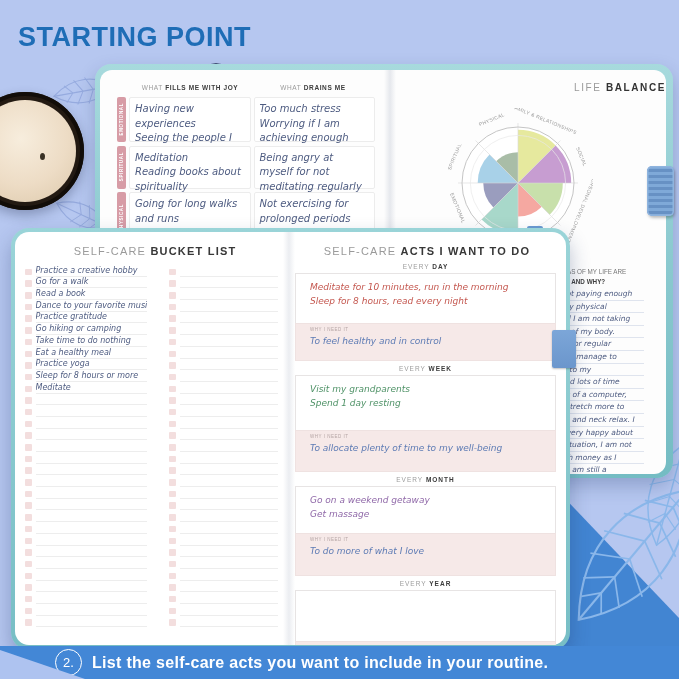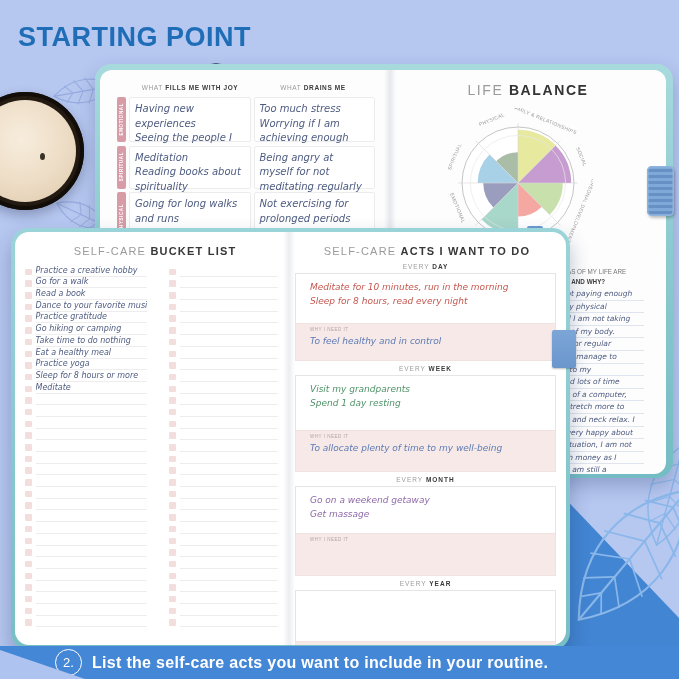--- a/index.html
+++ b/index.html
@@ -48,22 +48,22 @@
   .jh1 { left:30px; width:120px; } .jh2 { left:153px; width:120px; }
   #joyRows { position:absolute; left:17px; top:27px; width:258px; display:flex; flex-direction:column; gap:3.5px; }
   .joy-row { display:flex; gap:3px; }
   .joy-tab { width:9px; border-radius:2px; background:#d79ca6; display:flex; align-items:center; justify-content:center; }
   .joy-tab span { writing-mode:vertical-rl; transform:rotate(180deg); font-size:4.5px; font-weight:bold;
                   color:#fff; letter-spacing:.6px; }
   .joy-cell { flex:1; background:#fff; border:1px solid #ececec; border-radius:2px; padding:4px 5px 0;
               font-size:10px; line-height:1.45; color:#4d5b80; white-space:pre-line; }
 
   
-  .lb-title { position:absolute; left:290px; width:276px; top:12px; text-align:center;
-              font-size:14px; letter-spacing:1.6px; color:#9a9a9a; }
+  .lb-title { position:absolute; left:290px; width:276px; top:12px; text-align:right;
+              font-size:10px; letter-spacing:1.6px; color:#9a9a9a; }
   .lb-title b { color:#333; }
   #wheel { position:absolute; left:343px; top:38px; }
   .lb-prompt { position:absolute; left:454px; top:197px; width:112px; font-size:6.3px; line-height:1.55; color:#777; }
   .lb-prompt b { color:#3f3f3f; }
   #lbLines { position:absolute; left:452px; top:218px; width:92px; overflow:hidden; }
   .lb-line { height:11.6px; border-bottom:1px solid #dfe4ee; font-size:7.5px; line-height:11px;
              color:#4d5b80; white-space:nowrap; overflow:hidden; }
 
   
   .pg-title { position:absolute; top:13px; text-align:center; font-size:11px; letter-spacing:1.2px; color:#9a9a9a; }
@@ -561,20 +561,21 @@
 Spend 1 day resting</div>
         <div class="act-why" style="height: 37px;">
           <div class="why-label">WHY I NEED IT</div>
           <div class="why-text hand">To allocate plenty of time to my well-being</div>
         </div>
         <div class="act-label"><span>EVERY </span><b>MONTH</b></div>
         <div class="act-entry hand" style="height: 39px; color: rgb(143, 104, 168);">Go on a weekend getaway
 Get massage</div>
         <div class="act-why" style="height: 38px;">
           <div class="why-label">WHY I NEED IT</div>
+          <div class="why-text hand">To do more of what I love</div>
         </div>
         <div class="act-label"><span>EVERY </span><b>YEAR</b></div>
         <div class="act-entry hand" style="height: 43px; color: rgb(77, 91, 128);"></div>
         <div class="act-why" style="height: 38px;">
           <div class="why-text hand"></div>
         </div>
       </div>
   </div>
   <div class="elastic-band"></div>
 

